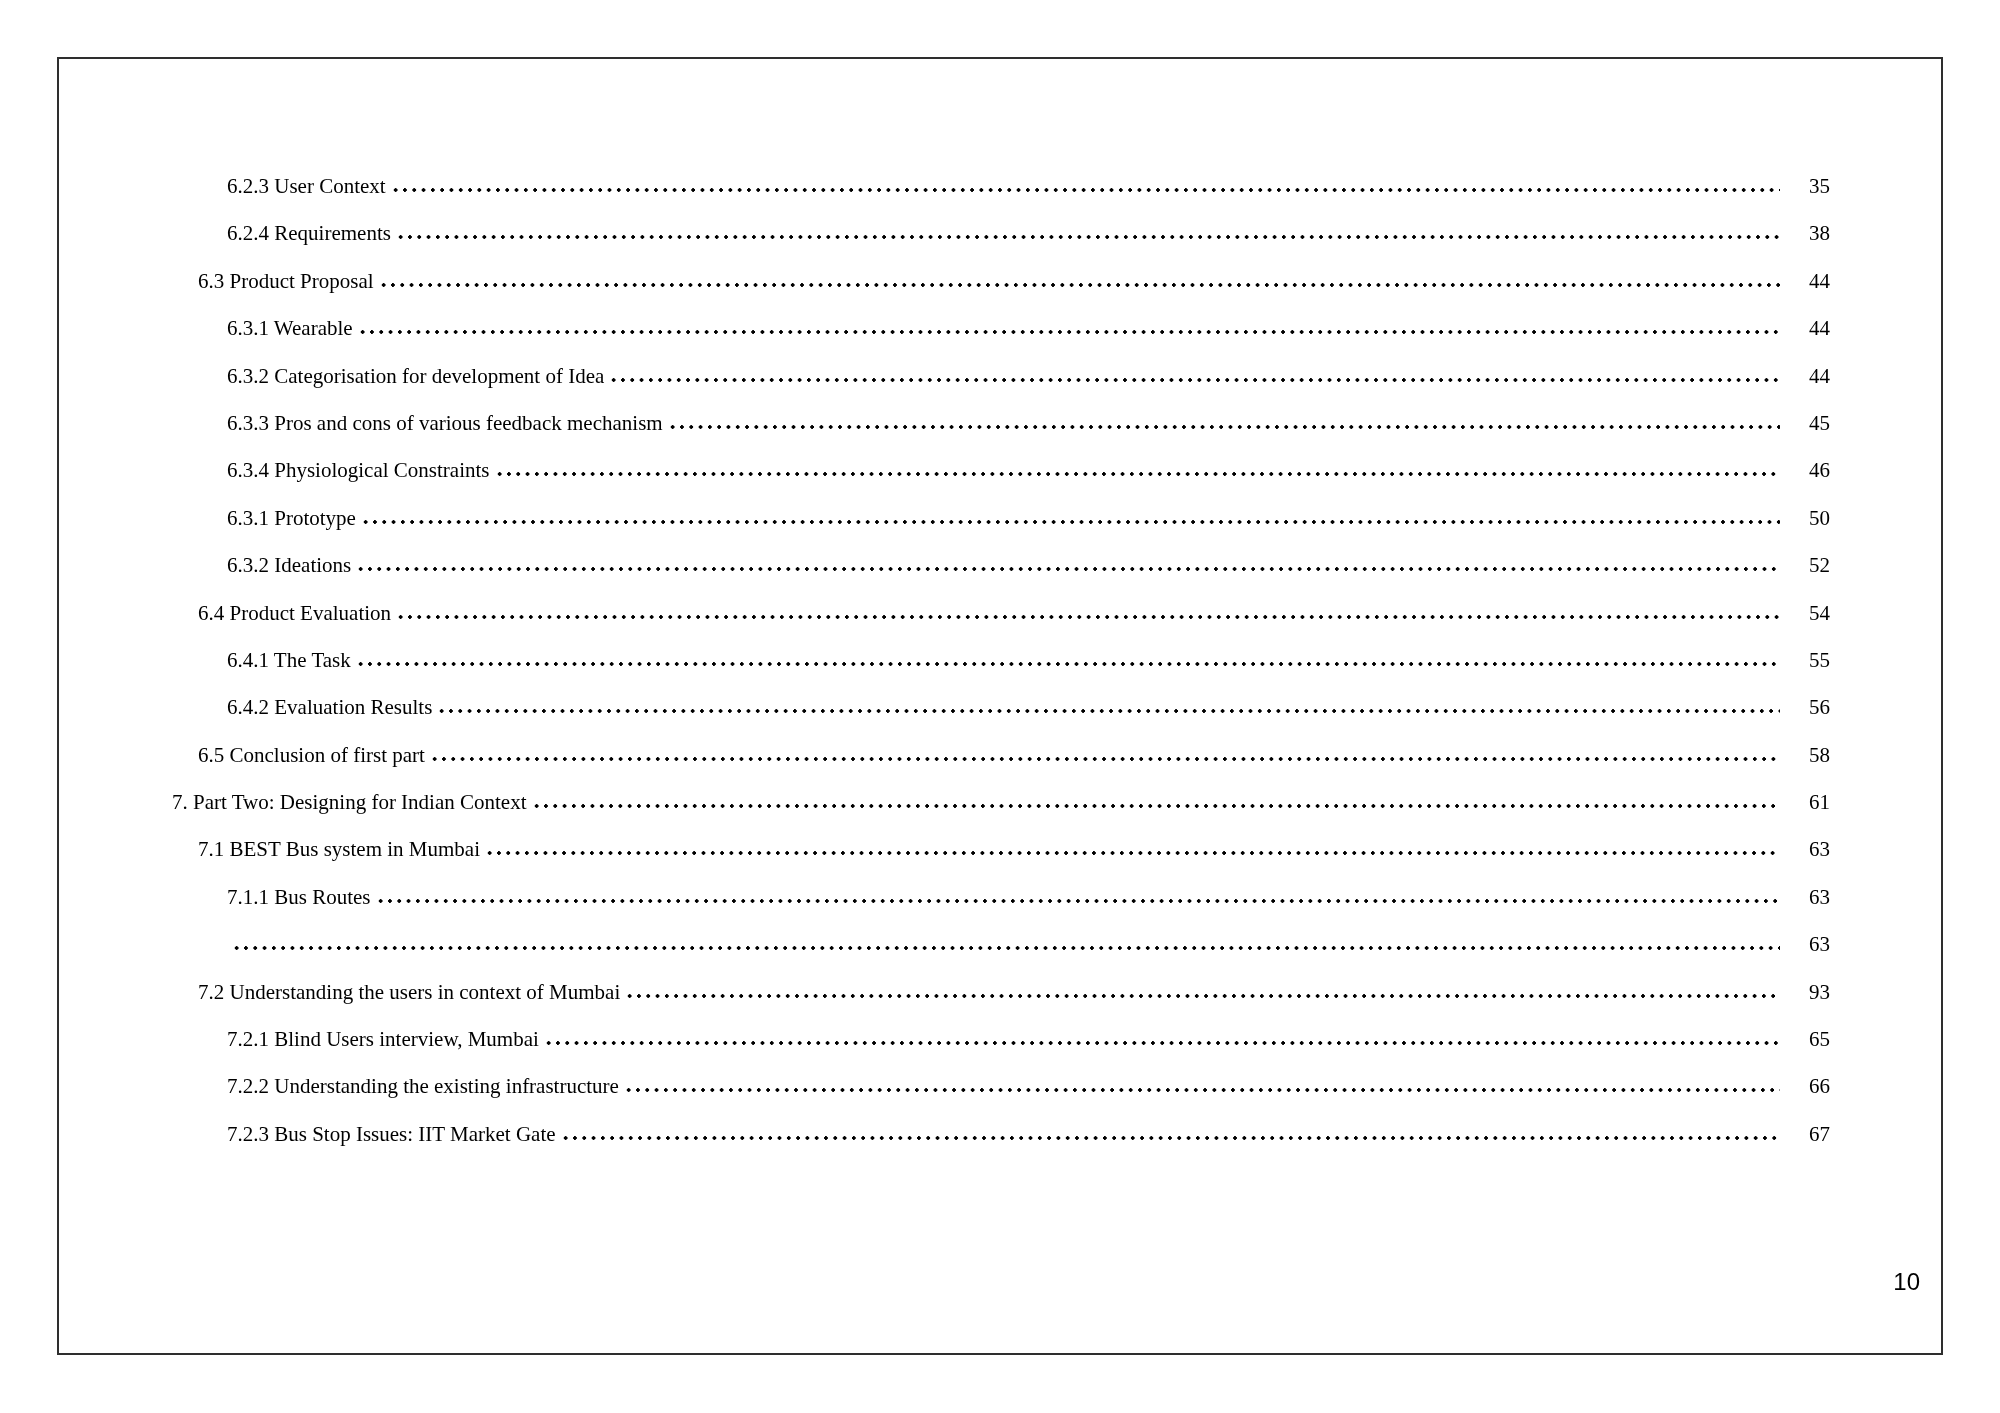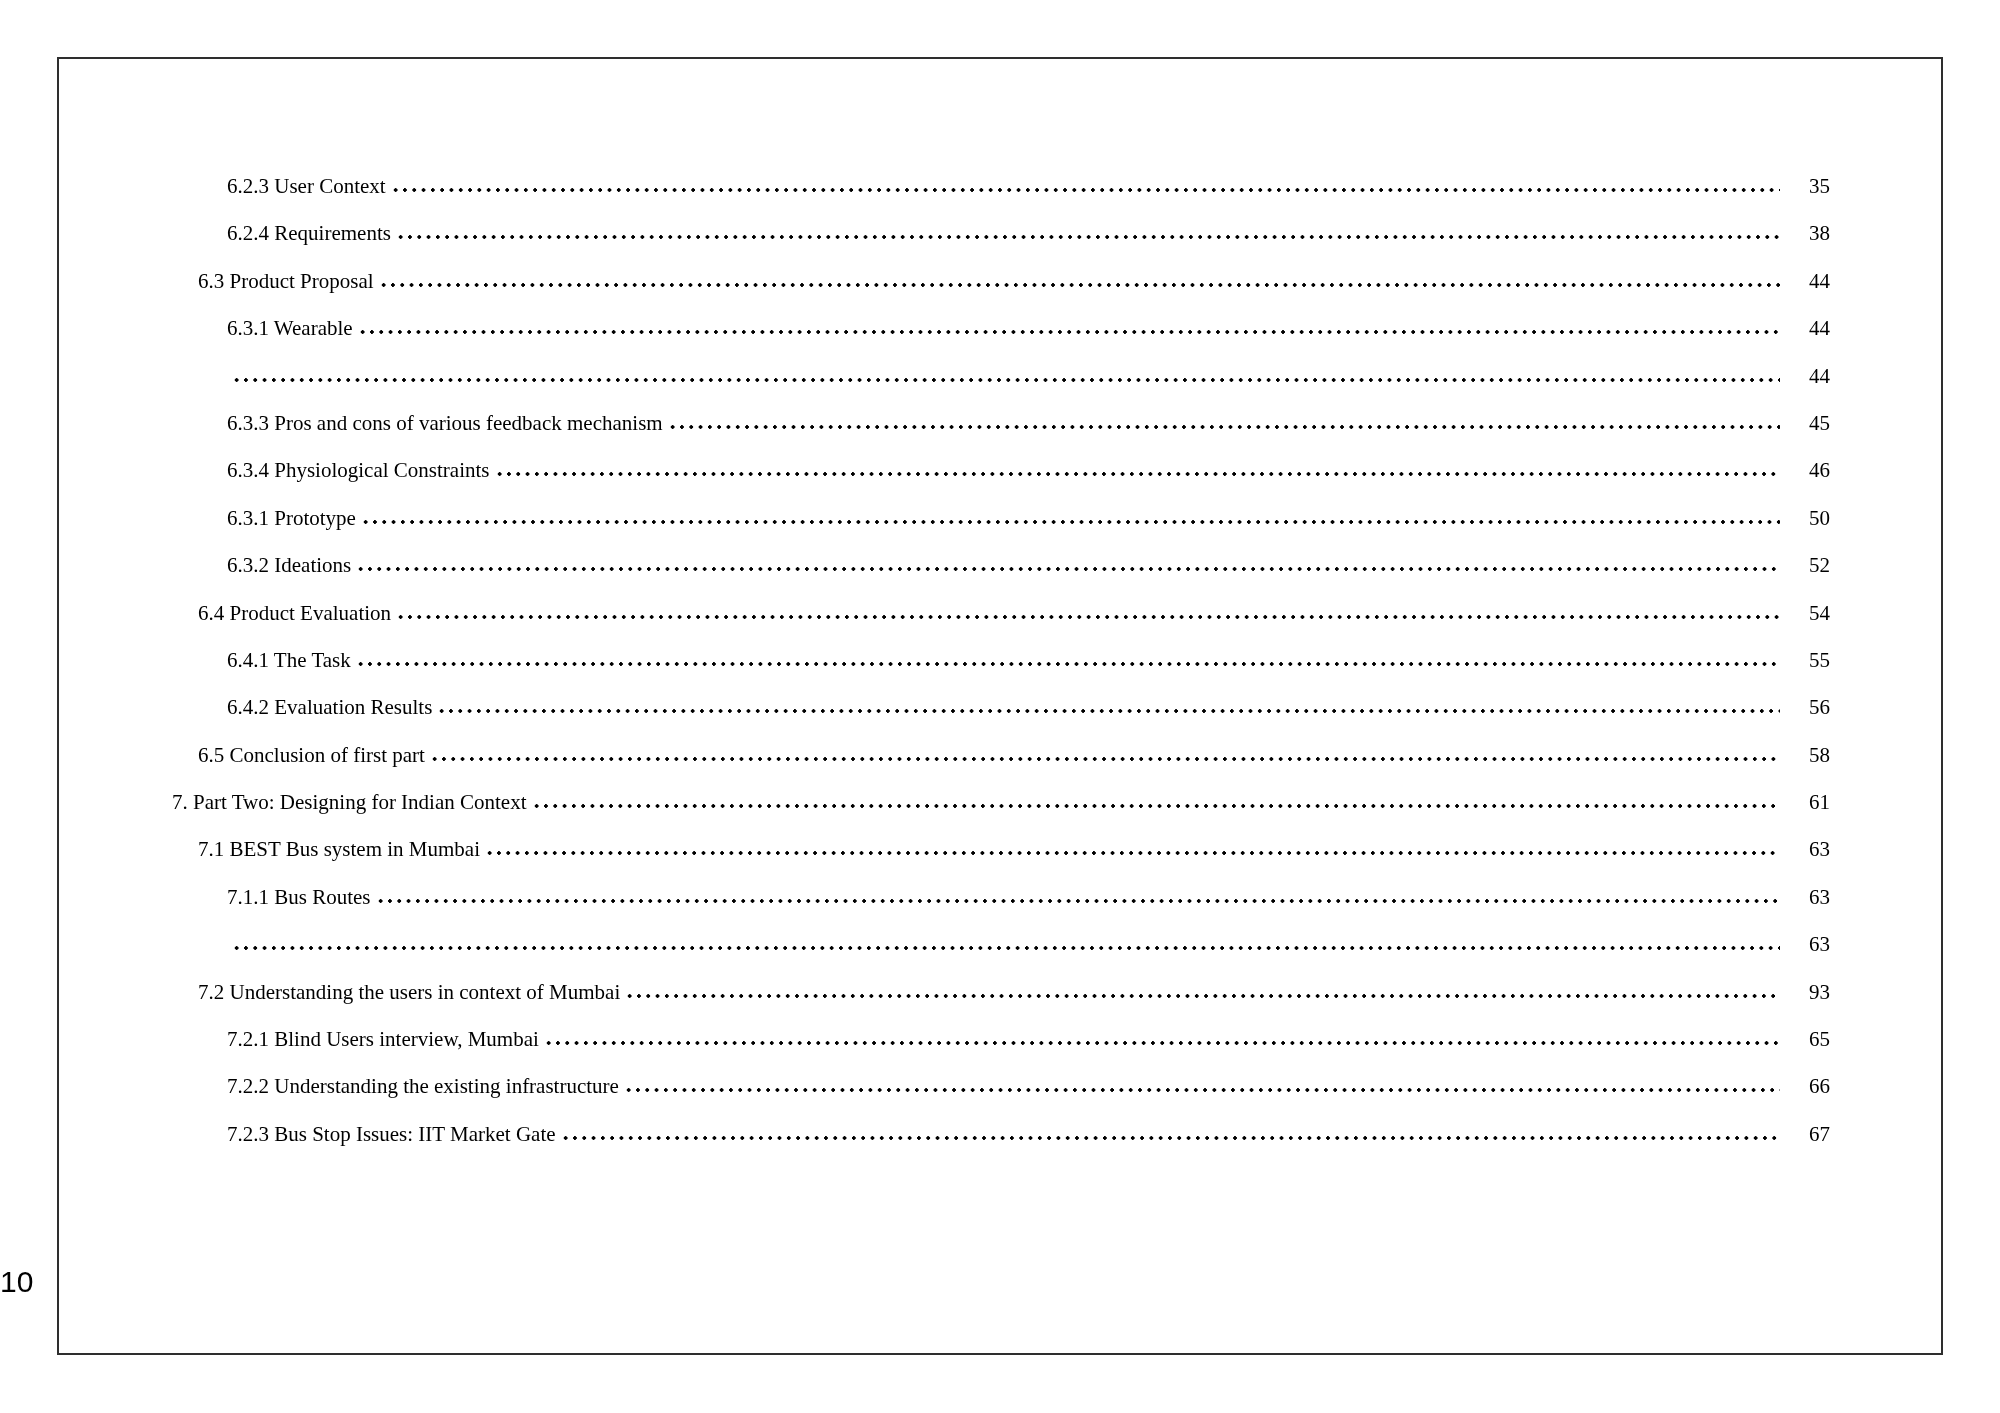--- a/index.html
+++ b/index.html
@@ -56,23 +56,23 @@
   .toc-page {
     flex: 0 0 auto;
     min-width: 42px;
     text-align: right;
   }
   .footer-pagenum {
     position: absolute;
     left: 0;
     top: 1266px;
     width: 1920px;
-    text-align: left;
+    text-align: right;
     font-family: "Liberation Sans", "DejaVu Sans", sans-serif;
-    font-size: 30px;
+    font-size: 24px;
     line-height: 31px;
   }
 </style>
 </head>
 <body>
 
 <div class="page-frame"></div>
 
 <div class="toc" id="toc-container">
     <div class="toc-row lvl3">
@@ -89,20 +89,21 @@
     <span class="toc-label">6.3 Product Proposal</span>
     <span class="toc-leader"></span>
     <span class="toc-page">44</span>
   </div>
     <div class="toc-row lvl3">
     <span class="toc-label">6.3.1 Wearable</span>
     <span class="toc-leader"></span>
     <span class="toc-page">44</span>
   </div>
     <div class="toc-row lvl3">
+    <span class="toc-label">6.3.2 Categorisation for development of Idea</span>
     <span class="toc-leader"></span>
     <span class="toc-page">44</span>
   </div>
     <div class="toc-row lvl3">
     <span class="toc-label">6.3.3 Pros and cons of various feedback mechanism</span>
     <span class="toc-leader"></span>
     <span class="toc-page">45</span>
   </div>
     <div class="toc-row lvl3">
     <span class="toc-label">6.3.4 Physiological Constraints</span>

